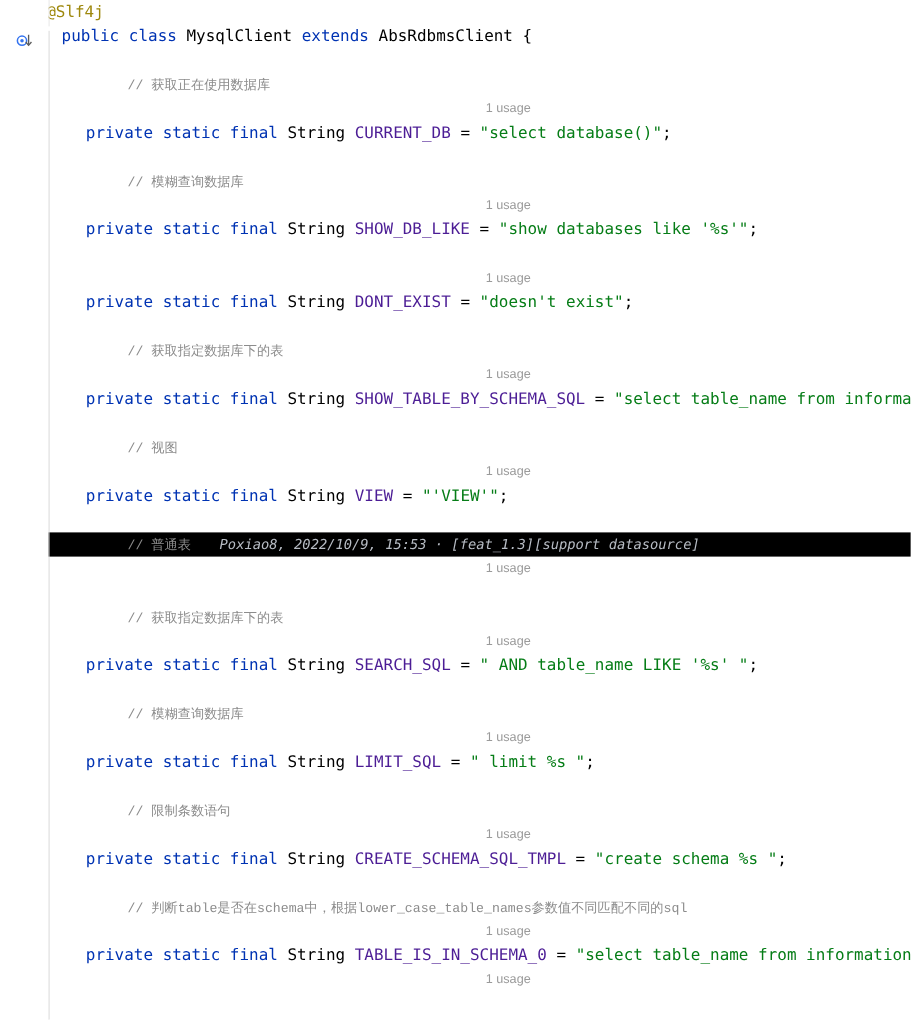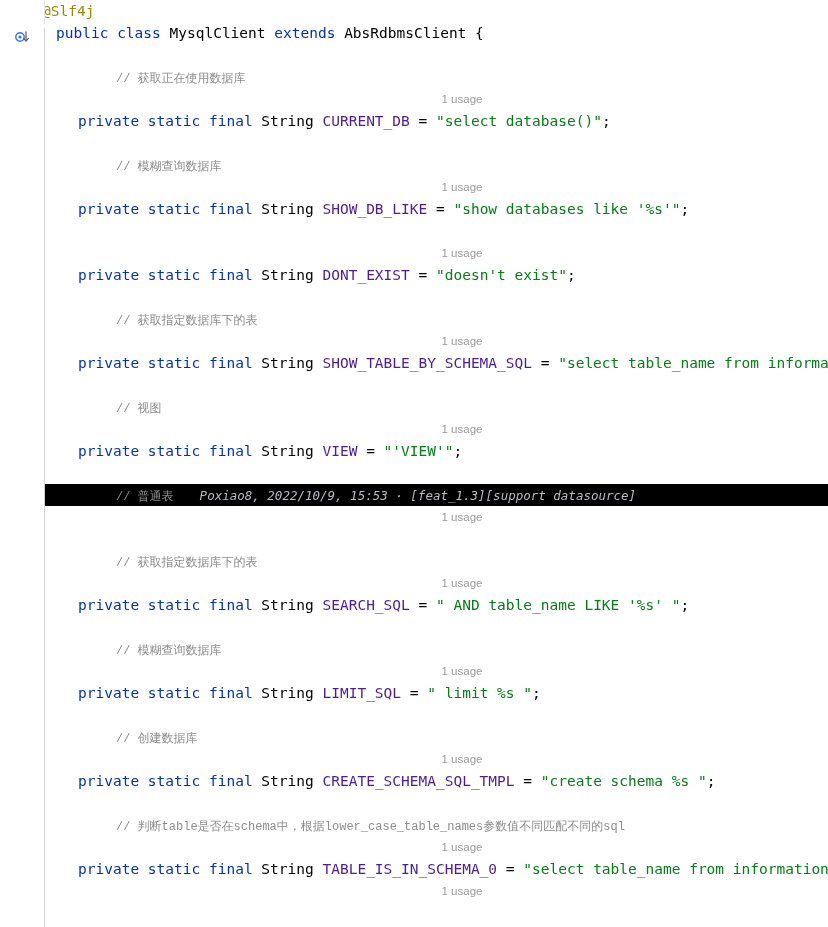--- a/index.html
+++ b/index.html
@@ -193,21 +193,21 @@
     <div class="line"><span class="indent"></span><span class="kw">private</span> <span class="kw">static</span> <span class="kw">final</span> <span class="type">String</span> <span class="const">SEARCH_SQL</span> <span class="punc">=</span> <span class="str">" AND table_name LIKE '%s' "</span><span class="punc">;</span></div>
 
     <div class="line blank"> </div>
 
     <div class="line"><span class="indent"></span><span class="cmt cmt-cjk">// 模糊查询数据库</span></div>
     <div class="hint"><span class="indent"></span><span>1 usage</span></div>
     <div class="line"><span class="indent"></span><span class="kw">private</span> <span class="kw">static</span> <span class="kw">final</span> <span class="type">String</span> <span class="const">LIMIT_SQL</span> <span class="punc">=</span> <span class="str">" limit %s "</span><span class="punc">;</span></div>
 
     <div class="line blank"> </div>
 
-    <div class="line"><span class="indent"></span><span class="cmt cmt-cjk">// 创建数据库</span></div>
+    <div class="line"><span class="indent"></span><span class="cmt cmt-cjk">// 限制条数语句</span></div>
     <div class="hint"><span class="indent"></span><span>1 usage</span></div>
     <div class="line"><span class="indent"></span><span class="kw">private</span> <span class="kw">static</span> <span class="kw">final</span> <span class="type">String</span> <span class="const">CREATE_SCHEMA_SQL_TMPL</span> <span class="punc">=</span> <span class="str">"create schema %s "</span><span class="punc">;</span></div>
 
     <div class="line blank"> </div>
 
     <div class="line"><span class="indent"></span><span class="cmt cmt-cjk">// 判断table是否在schema中，根据lower_case_table_names参数值不同匹配不同的sql</span></div>
     <div class="hint"><span class="indent"></span><span>1 usage</span></div>
     <div class="line"><span class="indent"></span><span class="kw">private</span> <span class="kw">static</span> <span class="kw">final</span> <span class="type">String</span> <span class="const">TABLE_IS_IN_SCHEMA_0</span> <span class="punc">=</span> <span class="str">"select table_name from information_schema.</span></div>
 
     <div class="hint"><span class="indent"></span><span>1 usage</span></div>

